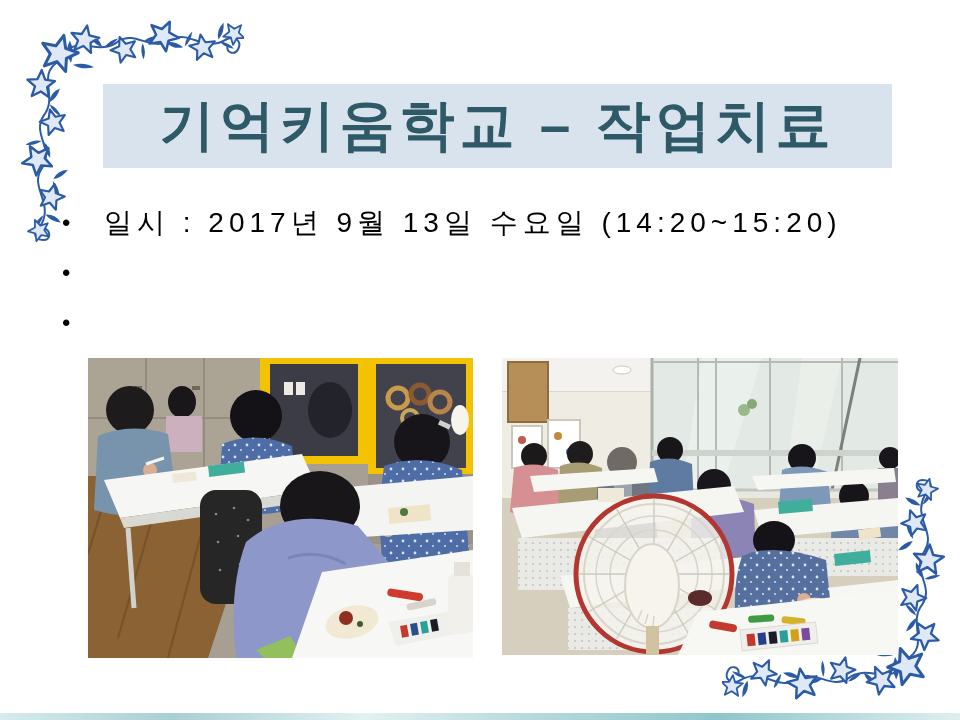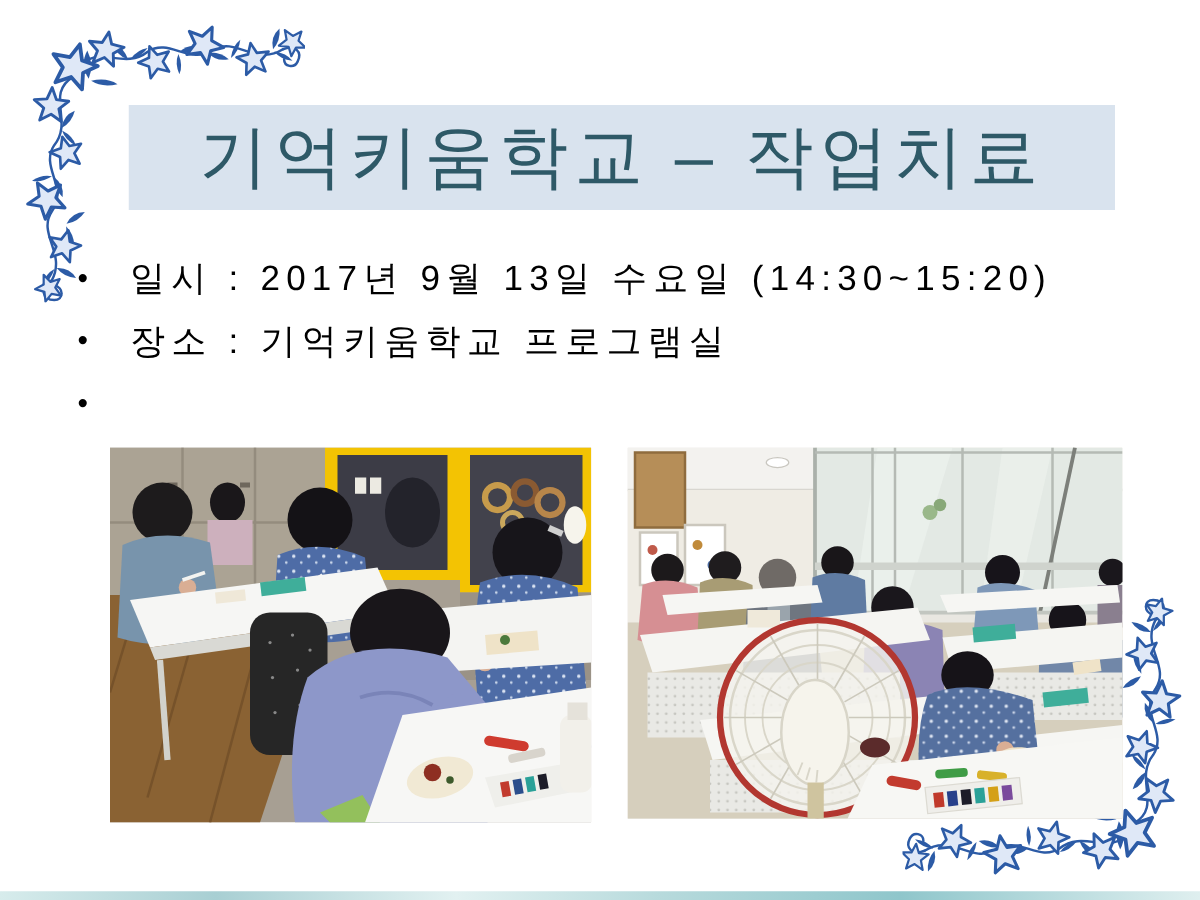--- a/index.html
+++ b/index.html
@@ -10,21 +10,21 @@
   
   .corner { position:absolute; }
   .corner-tl { left:8px;  top:6px;    width:236px; height:236px; }
   .corner-br { left:722px; top:478px; width:236px; height:236px; transform:rotate(180deg); }
   
   .banner {
     position:absolute; left:103px; top:84px; width:789px; height:84px;
     background:#d9e3ee; display:flex; align-items:center; justify-content:center;
   }
   .banner h1 {
-    margin:0; font-size:55px; font-weight:normal; color:#2e5967;
+    margin:0; font-size:55px; font-weight:bold; color:#2e5967;
     letter-spacing:5px; white-space:nowrap;
   }
   
   .bullets { position:absolute; left:62px; top:198px; margin:0; padding:0; list-style:none; }
   .bullets li {
     display:flex; align-items:center; height:50px; color:#000;
     font-size:28px; letter-spacing:5px; white-space:nowrap;
   }
   .bullets .dot { width:42px; font-size:24px; letter-spacing:0; }
   
@@ -117,25 +117,24 @@
     </g>
   </svg>
 
   <header class="banner">
     <h1>기억키움학교 – 작업치료</h1>
   </header>
 
   <ul class="bullets">
     <li>
       <span class="dot">•</span>
-      <span>일시 : 2017년 9월 13일 수요일 (14:30~15:20)</span>
+      <span>일시 : 2017년 9월 13일 수요일 (14:20~15:20)</span>
     </li>
     <li>
       <span class="dot">•</span>
-      <span>장소 : 기억키움학교 프로그램실</span>
     </li>
     <li>
       <span class="dot">•</span>
     </li>
   </ul>
 
   <svg class="photo photo-left" viewBox="0 0 385 300" preserveAspectRatio="none" aria-hidden="true">
     <defs>
       <pattern id="fdots" width="12" height="12" patternUnits="userSpaceOnUse">
         <rect width="12" height="12" fill="#4e6ca6"></rect>

